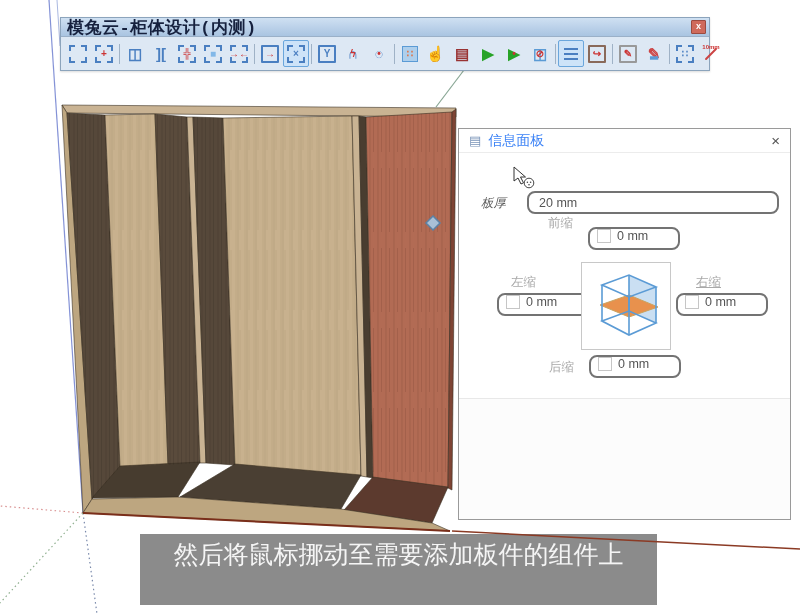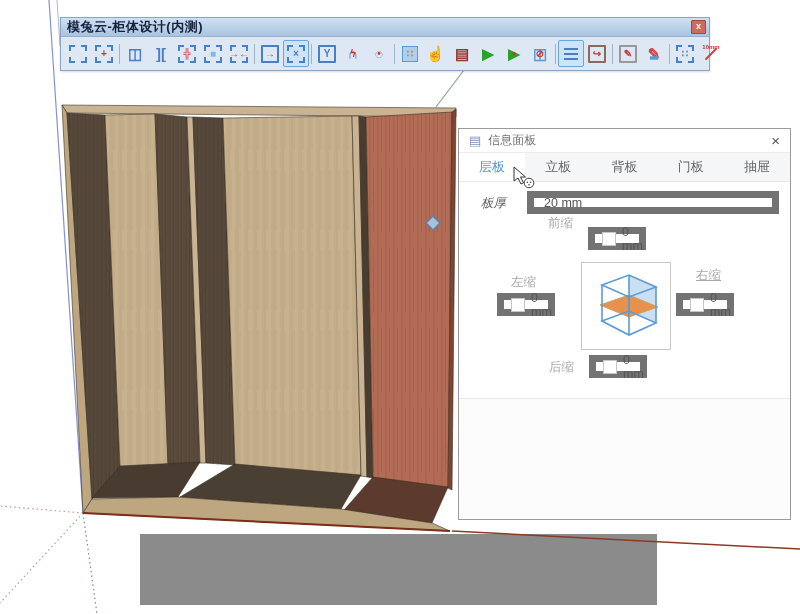--- a/index.html
+++ b/index.html
@@ -8,22 +8,22 @@
 
   
   #scene-svg{position:absolute;left:0;top:0;z-index:1;}
   #overlay-svg{position:absolute;left:0;top:0;z-index:15;pointer-events:none;}
 
   
   .toolbar-window{position:absolute;left:60px;top:17px;width:648px;z-index:30;
     border:1px solid #8ca4bc;background:#dde8f4;box-shadow:0 1px 2px rgba(0,0,0,.15);}
   .tb-titlebar{height:18px;background:linear-gradient(#cfe0f2,#a9c4e1);
     display:flex;align-items:center;padding:0 3px 0 6px;border-bottom:1px solid #9ab0c8;}
-  .tb-title{font-size:13px;font-weight:bold;color:#16213e;letter-spacing:.5px;flex:1;
-    white-space:nowrap;overflow:hidden;}
+  .tb-title{font-size:17px;font-weight:bold;color:#16213e;letter-spacing:.5px;flex:1;
+    white-space:nowrap;overflow:hidden;font-family:Liberation Mono, monospace;}
   .tb-close{width:13px;height:12px;background:#cf6a5c;border:1px solid #9b4a40;border-radius:1px;
     color:#fff;font-size:9px;line-height:10px;text-align:center;font-weight:bold;cursor:default;}
   .tb-iconrow{display:flex;align-items:center;padding:3px 4px;height:27px;}
   .tb-icon{position:relative;width:24px;height:25px;display:flex;align-items:center;
     justify-content:center;border:1px solid transparent;flex:0 0 auto;}
   .tb-icon.sel{background:#cde3f8;border-color:#6aa6dc;border-radius:2px;}
   .tb-sep{width:1px;height:20px;background:#9fb2c6;margin:0 2px;flex:0 0 auto;}
   .base{display:block;}
   .base-dash{width:14px;height:14px;border:2px dashed #4a7fc1;}
   .base-box{width:14px;height:14px;border:2px solid #4a7fc1;border-radius:1px;}
@@ -34,32 +34,32 @@
   .tb-icon .o{position:absolute;inset:0;display:flex;align-items:center;justify-content:center;
     font-size:10px;font-weight:bold;line-height:1;}
   .tb-icon .o.sm{font-size:6px;align-items:flex-start;padding-top:3px;}
 
   
   .info-panel{position:absolute;left:458px;top:128px;width:333px;height:392px;z-index:20;
     background:#fff;border:1px solid #9a9a9a;box-sizing:border-box;}
   .ip-header{position:absolute;left:0;top:0;right:0;height:24px;display:flex;align-items:center;
     padding:0 10px;border-bottom:1px solid #ececec;box-sizing:border-box;}
   .ip-header-icon{font-size:13px;color:#7a94b8;margin-right:7px;line-height:1;}
-  .ip-title{font-size:12px;color:#737373;flex:1;}
+  .ip-title{font-size:14px;color:#3b82f6;flex:1;}
   .ip-close{font-size:15px;color:#555;line-height:1;cursor:default;}
   .ip-tabs{position:absolute;left:0;top:24px;right:0;height:28px;display:flex;
     background:#f4f6f8;border-bottom:1px solid #e8e8e8;}
   .ip-tab{flex:1;text-align:center;line-height:28px;font-size:13px;color:#666;cursor:default;}
   .ip-tab.active{background:#fff;color:#4a90d9;}
   .ip-label{position:absolute;font-size:12.5px;color:#5a5a5a;}
   .ip-label.dis{color:#a9a9a9;}
-  .ip-input{position:absolute;height:23px;border:7px solid #737373;border-radius:0;
+  .ip-input{position:absolute;height:23px;border:2px solid #737373;border-radius:8px;
     font-size:12.5px;color:#555;box-sizing:border-box;background:#fff;}
   input.ip-input{padding:0 10px;outline:none;font-family:"Liberation Sans",sans-serif;}
-  .mini{display:flex;align-items:center;gap:6px;padding:0 7px;width:58px;}
+  .mini{display:flex;align-items:flex-start;gap:6px;padding:0 7px;width:92px;}
   .mini .cb{width:12px;height:12px;border:1px solid #c6c6c6;background:#fff;flex:0 0 auto;}
   .mini .val{font-size:12.5px;color:#555;}
   .cube-box{position:absolute;left:122px;top:133px;width:88px;height:86px;
     border:1px solid #c8c8c8;background:#fff;}
   .ip-divider{position:absolute;left:0;right:0;top:269px;height:1px;background:#e8e8e8;}
   .ip-bottom{position:absolute;left:0;right:0;top:270px;bottom:0;background:#fcfcfc;}
 
   
   .cursor{position:absolute;left:512px;top:166px;z-index:40;pointer-events:none;}
 
@@ -123,20 +123,21 @@
     </g>
 
     <polygon points="433,216 440,223 433,230 426,223" stroke="#5b82a6" stroke-width="1.5" fill="#a9c0d6"></polygon>
   </svg>
 
   <svg id="overlay-svg" width="800" height="614" viewBox="0 0 800 614">
     <line x1="452" y1="531" x2="800" y2="549" stroke-width="1.5" stroke="#8b3a24"></line>
   </svg>
 
   <div class="caption">
+    <div>然后将鼠标挪动至需要添加板件的组件上</div>
   </div>
 
   <div class="toolbar-window">
     <div class="tb-titlebar">
       <span class="tb-title">模兔云-柜体设计(内测)</span>
       <span class="tb-close">x</span>
     </div>
     <div class="tb-iconrow">
         <div class="tb-icon">
           <span class="base base-dash" style="border-color: rgb(74, 127, 193);"></span>
@@ -235,27 +236,20 @@
           <span class="o sm" style="color: rgb(204, 51, 51);">10mm</span>
         </div>
       </div>
   </div>
 
   <div class="info-panel">
     <div class="ip-header">
       <span class="ip-header-icon">▤</span>
       <span class="ip-title">信息面板</span>
       <span class="ip-close">×</span>
-    </div>
-    <div class="ip-tabs">
-      <div class="ip-tab active">层板</div>
-      <div class="ip-tab">立板</div>
-      <div class="ip-tab">背板</div>
-      <div class="ip-tab">门板</div>
-      <div class="ip-tab">抽屉</div>
     </div>
 
     <span class="ip-label" style="left:22px;top:66px;font-style:italic;">板厚</span>
     <input class="ip-input" style="left: 68px; top: 62px; width: 252px;" value="20 mm">
 
     <span class="ip-label dis" style="left:89px;top:86px;">前缩</span>
     <div class="ip-input mini" style="left:129px;top:98px;">
       <span class="cb"></span>
       <span class="val">0 mm</span>
     </div>
@@ -274,21 +268,21 @@
           <polygon points="20,22 47,12 74,24 47,34"></polygon>
           <polygon points="20,58 47,48 74,60 47,72"></polygon>
           <line x1="20" y1="22" x2="20" y2="58"></line>
           <line x1="47" y1="12" x2="47" y2="48"></line>
           <line x1="74" y1="24" x2="74" y2="60"></line>
           <line x1="47" y1="34" x2="47" y2="72"></line>
         </g>
       </svg>
     </div>
 
-    <span class="ip-label dis" style="left:237px;top:138px;text-decoration:underline;">右缩</span>
+    <span class="ip-label dis" style="left:237px;top:145px;text-decoration:underline;">右缩</span>
     <div class="ip-input mini" style="left:217px;top:164px;">
       <span class="cb"></span>
       <span class="val">0 mm</span>
     </div>
 
     <span class="ip-label dis" style="left:90px;top:230px;">后缩</span>
     <div class="ip-input mini" style="left:130px;top:226px;">
       <span class="cb"></span>
       <span class="val">0 mm</span>
     </div>

